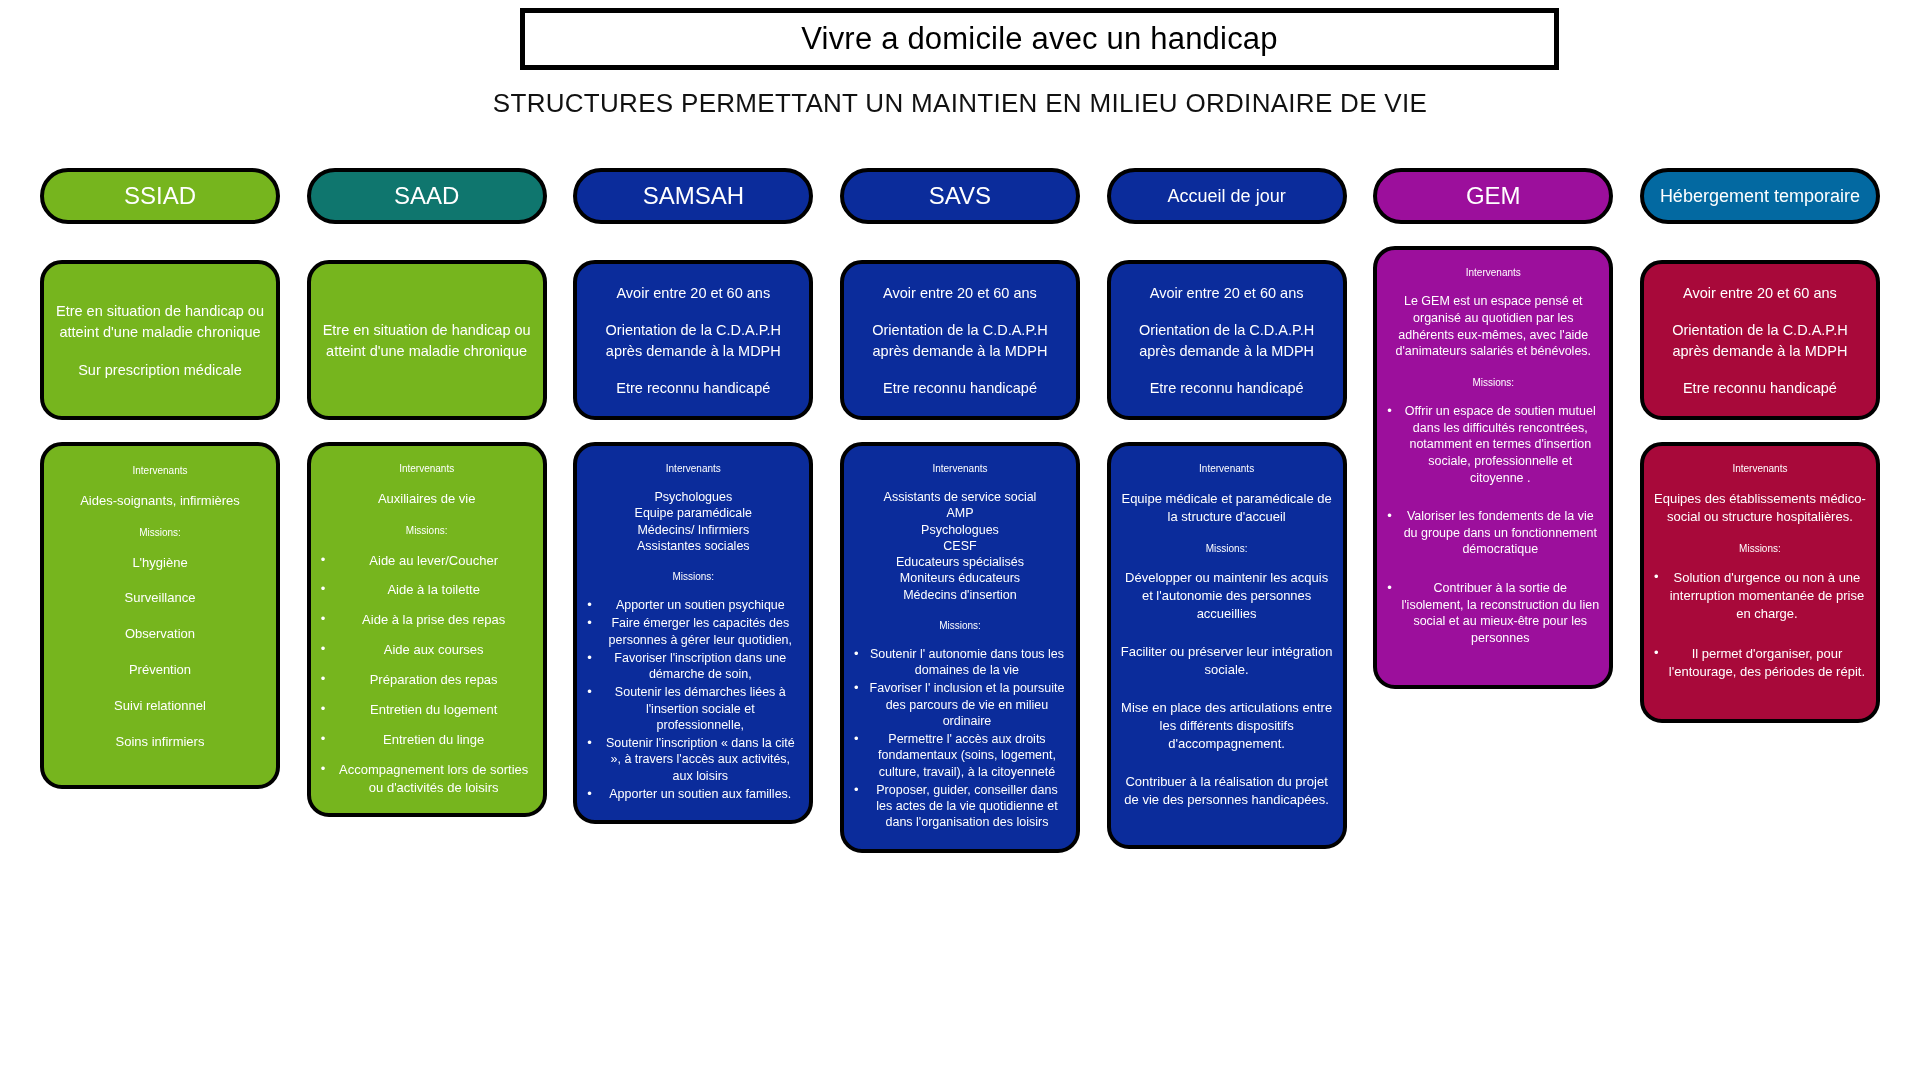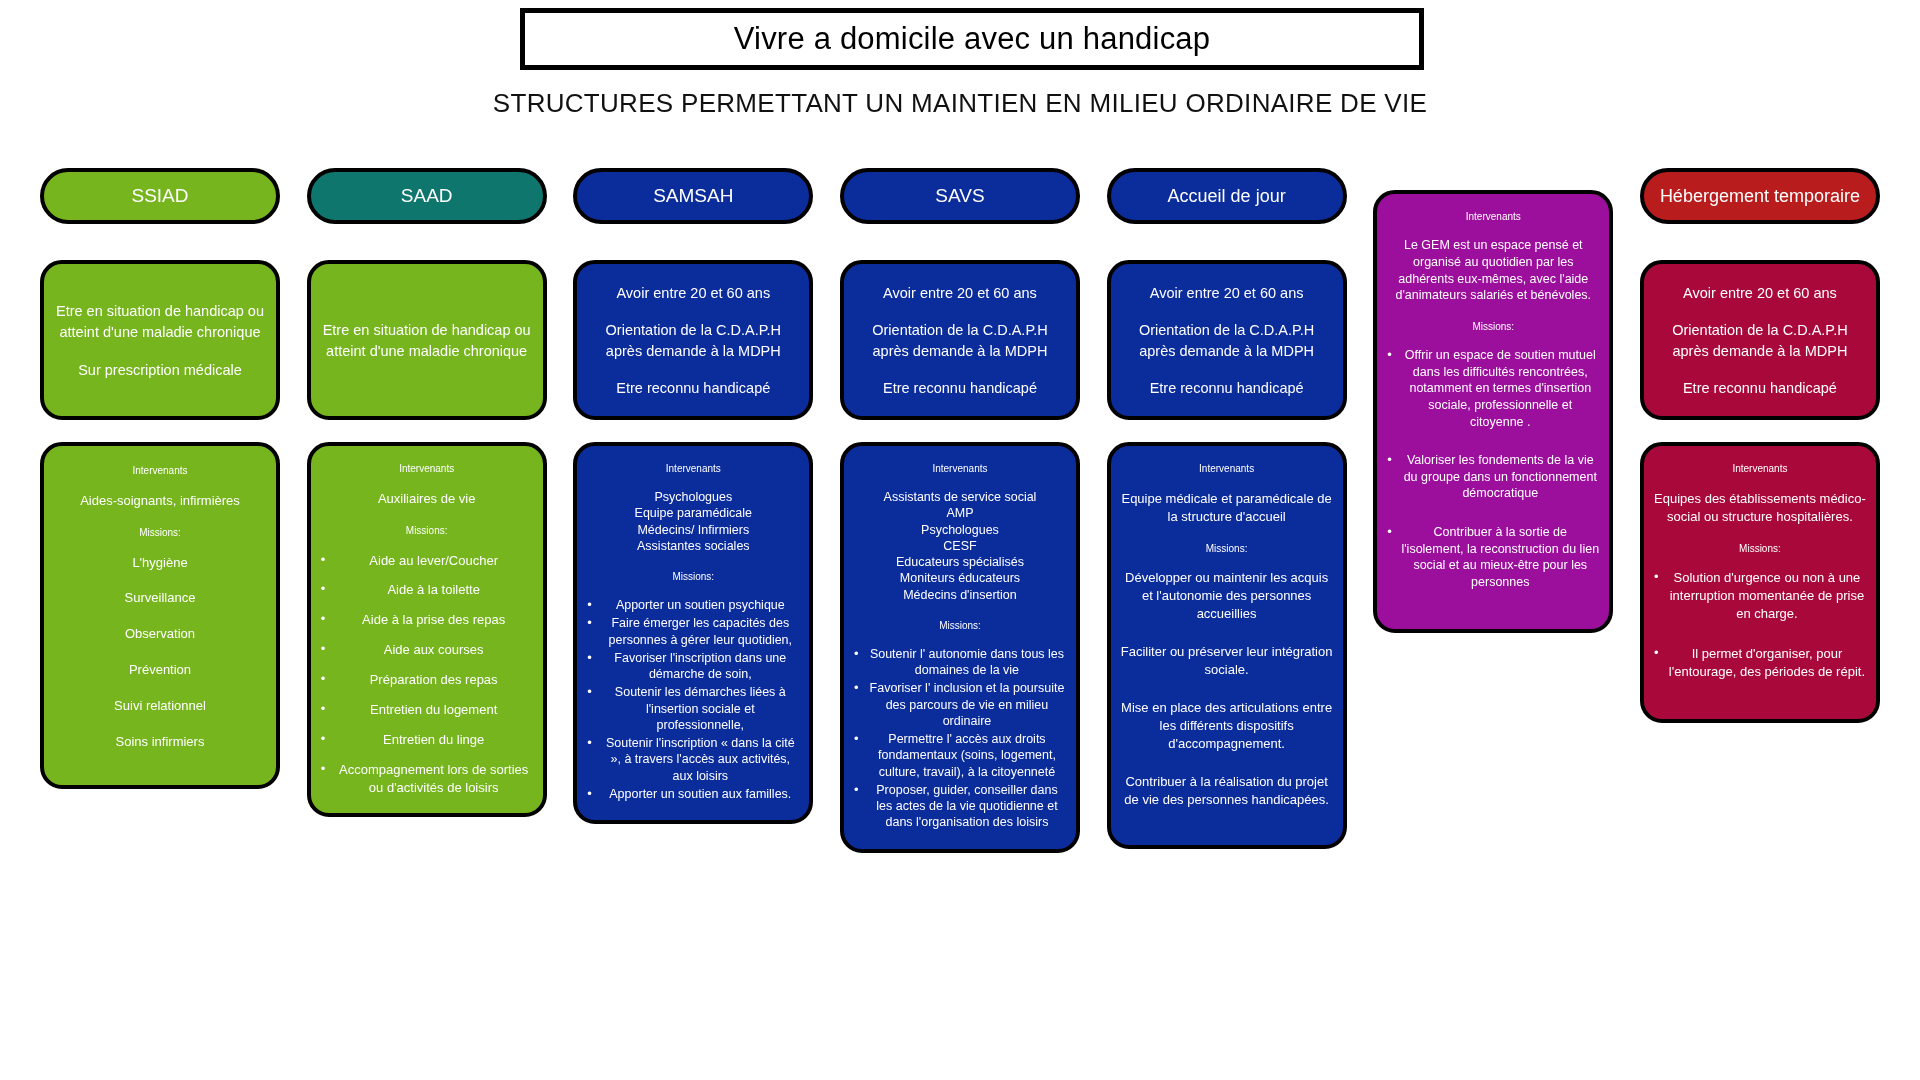--- a/index.html
+++ b/index.html
@@ -13,21 +13,21 @@
     font-family: "Liberation Sans", sans-serif;
     overflow: hidden;
     position: relative;
   }
 
   
   .title-wrap {
     position: absolute;
     left: 520px;
     top: 8px;
-    width: 904px;
+    width: 1039px;
     height: 62px;
     border: 5px solid #000000;
     background: #ffffff;
     display: flex;
     align-items: center;
     justify-content: center;
     box-sizing: border-box;
   }
   .title-text {
     font-size: 31px;
@@ -73,21 +73,21 @@
     text-align: center;
   }
 
   .head-card {
     height: 56px;
     border-radius: 28px;
     display: flex;
     align-items: center;
     justify-content: center;
     padding: 0 8px;
-    font-size: 19px;
+    font-size: 24px;
     line-height: 1.15;
   }
   .head-card.two-line { font-size: 18px; }
 
   .crit-card {
     margin-top: 36px;
     min-height: 160px;
     border-radius: 22px;
     padding: 16px 9px 14px 9px;
     font-size: 14.5px;
@@ -275,35 +275,36 @@
         <span class="sec-label mt">Missions:</span>
         <ul class="nobullet">
           <li style="margin-bottom: 20px;">Développer ou maintenir les acquis et l'autonomie des personnes accueillies</li>
           <li style="margin-bottom: 20px; text-align: center;">Faciliter ou préserver leur intégration sociale.</li>
           <li style="margin-bottom: 20px;">Mise en place des articulations entre les différents dispositifs d'accompagnement.</li>
           <li style="margin-bottom: 20px;">Contribuer à la réalisation du projet de vie des personnes handicapées.</li>
         </ul>
       </div>
     </div>
     <div class="column col-gem">
+      <div class="card head-card" style="background: rgb(156, 15, 156);">GEM</div>
       <div class="card body-card" style="background: rgb(156, 15, 156);">
         <span class="sec-label">Intervenants</span>
         <ul class="nobullet">
           <li>Le GEM est un espace pensé et organisé au quotidien par les adhérents eux-mêmes, avec l'aide d'animateurs salariés et bénévoles.</li>
         </ul>
         <span class="sec-label mt">Missions:</span>
         <ul class="bullets loose">
           <li>Offrir un espace de soutien mutuel dans les difficultés rencontrées, notamment en termes d'insertion sociale, professionnelle et citoyenne .</li>
           <li>Valoriser les fondements de la vie du groupe dans un fonctionnement démocratique</li>
           <li>Contribuer à la sortie de l'isolement, la reconstruction du lien social et au mieux-être pour les personnes</li>
         </ul>
       </div>
     </div>
     <div class="column col-hebergement">
-      <div class="card head-card two-line" style="background: #b91c1c;">Hébergement temporaire</div>
+      <div class="card head-card two-line" style="background: #0369a1;">Hébergement temporaire</div>
       <div class="card crit-card" style="background: rgb(168, 9, 58);">
         <p>Avoir entre 20 et 60 ans</p>
         <p>Orientation  de  la C.D.A.P.H après demande à la MDPH</p>
         <p>Etre reconnu handicapé</p>
       </div>
       <div class="card body-card" style="background: rgb(168, 9, 58);">
         <span class="sec-label">Intervenants</span>
         <ul class="nobullet">
           <li>Equipes des établissements médico-social ou structure hospitalières.</li>
         </ul>

